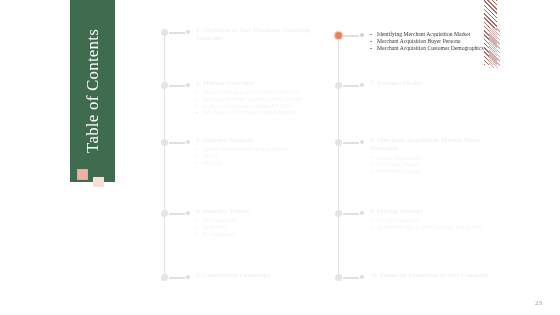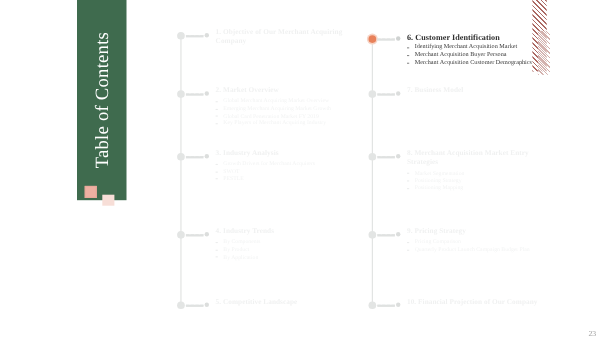--- a/index.html
+++ b/index.html
@@ -284,21 +284,20 @@
     </div>
   </div>
 
 <div class="toc-col right" id="col-right">
   <div class="col-rule"></div>
 <div class="toc-entry active" style="top: 29px;">
       <span class="entry-marker"></span>
       <span class="entry-connector"></span>
       <span class="entry-dot"></span>
       <div class="entry-body">
-        <div class="entry-title">6. Customer Identification</div>
         <ul class="entry-subs">
           <li>Identifying Merchant Acquisition Market</li>
           <li>Merchant Acquisition Buyer Persona</li>
           <li>Merchant Acquisition Customer Demographics</li>
         </ul>
       </div>
     </div>
     <div class="toc-entry" style="top: 79px;">
       <span class="entry-marker"></span>
       <span class="entry-connector"></span>

